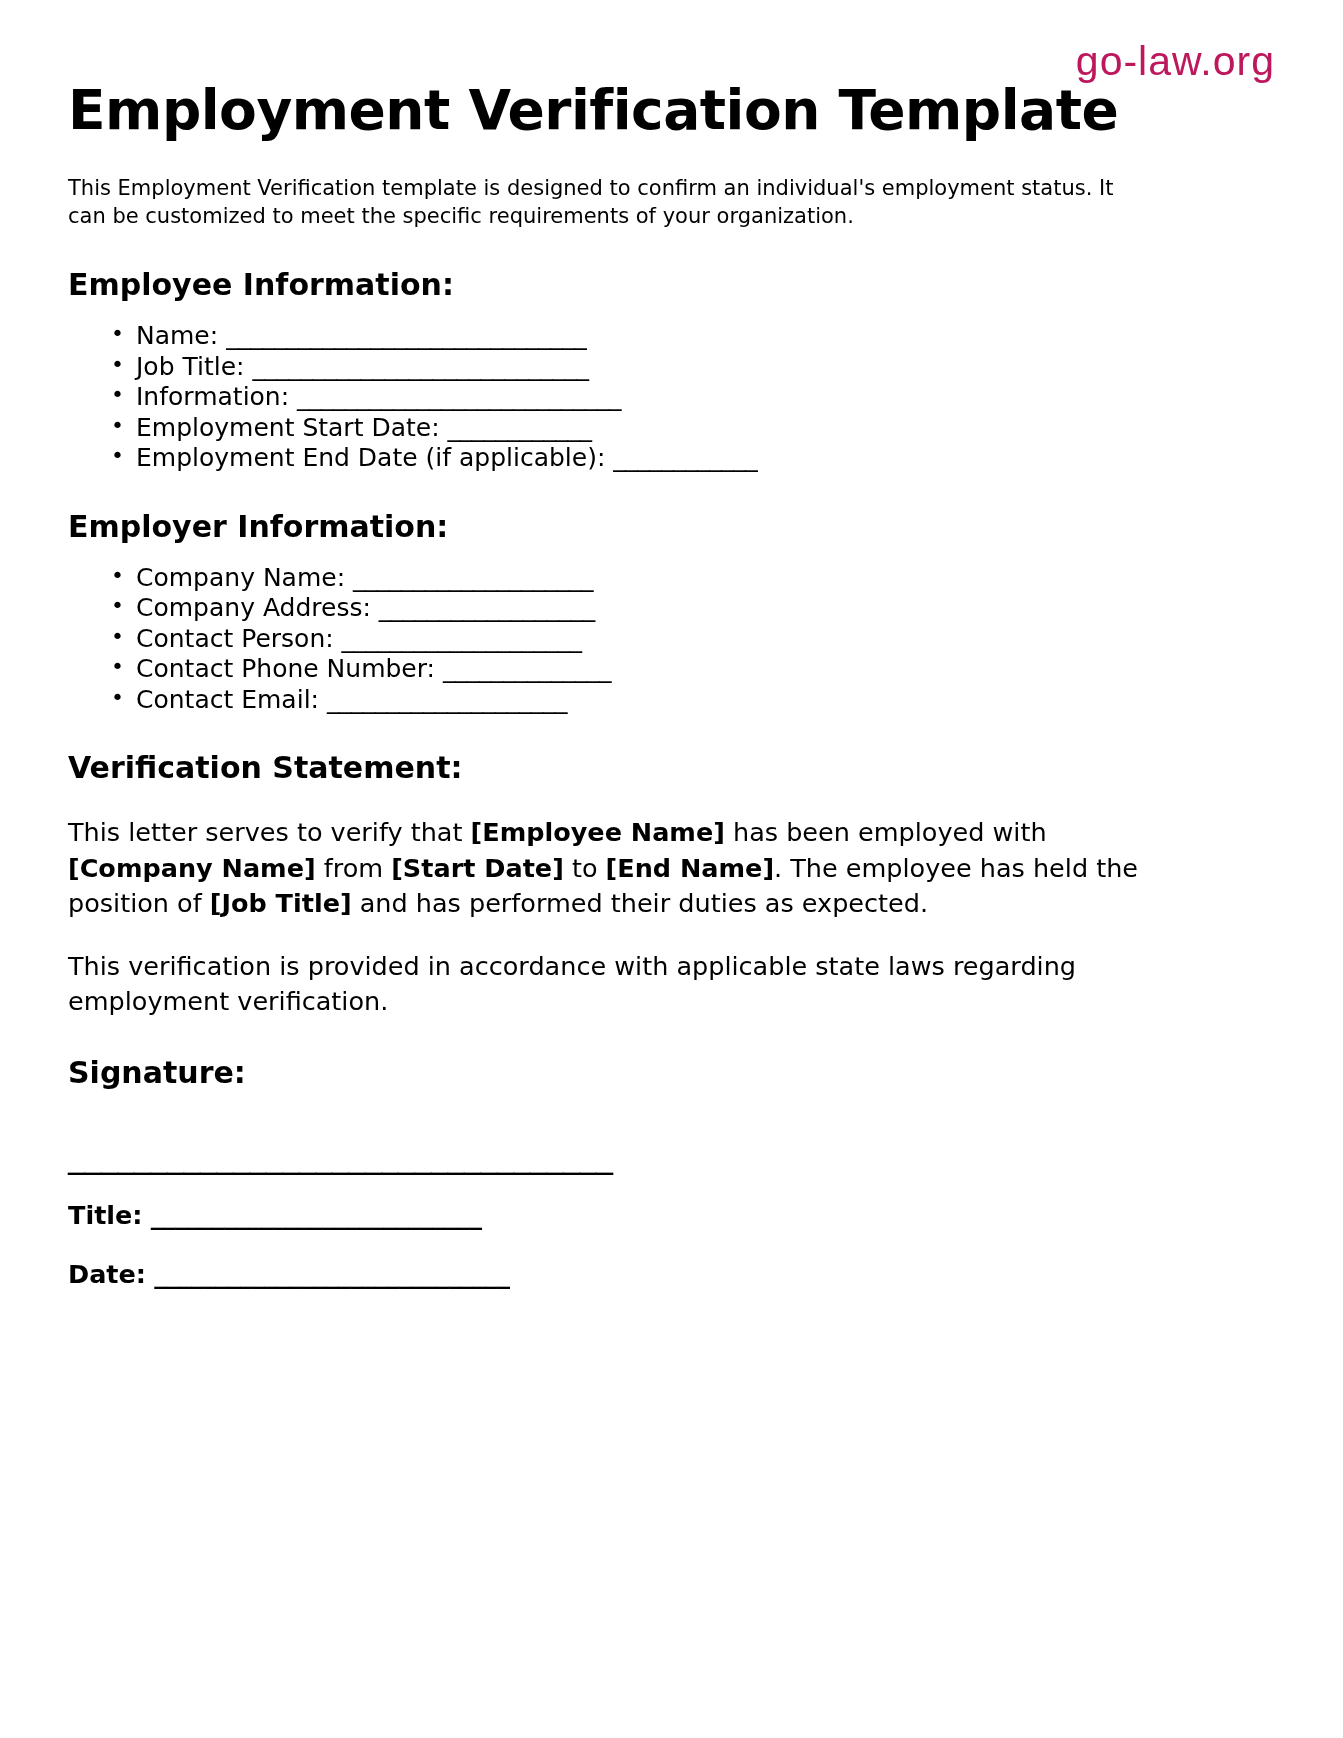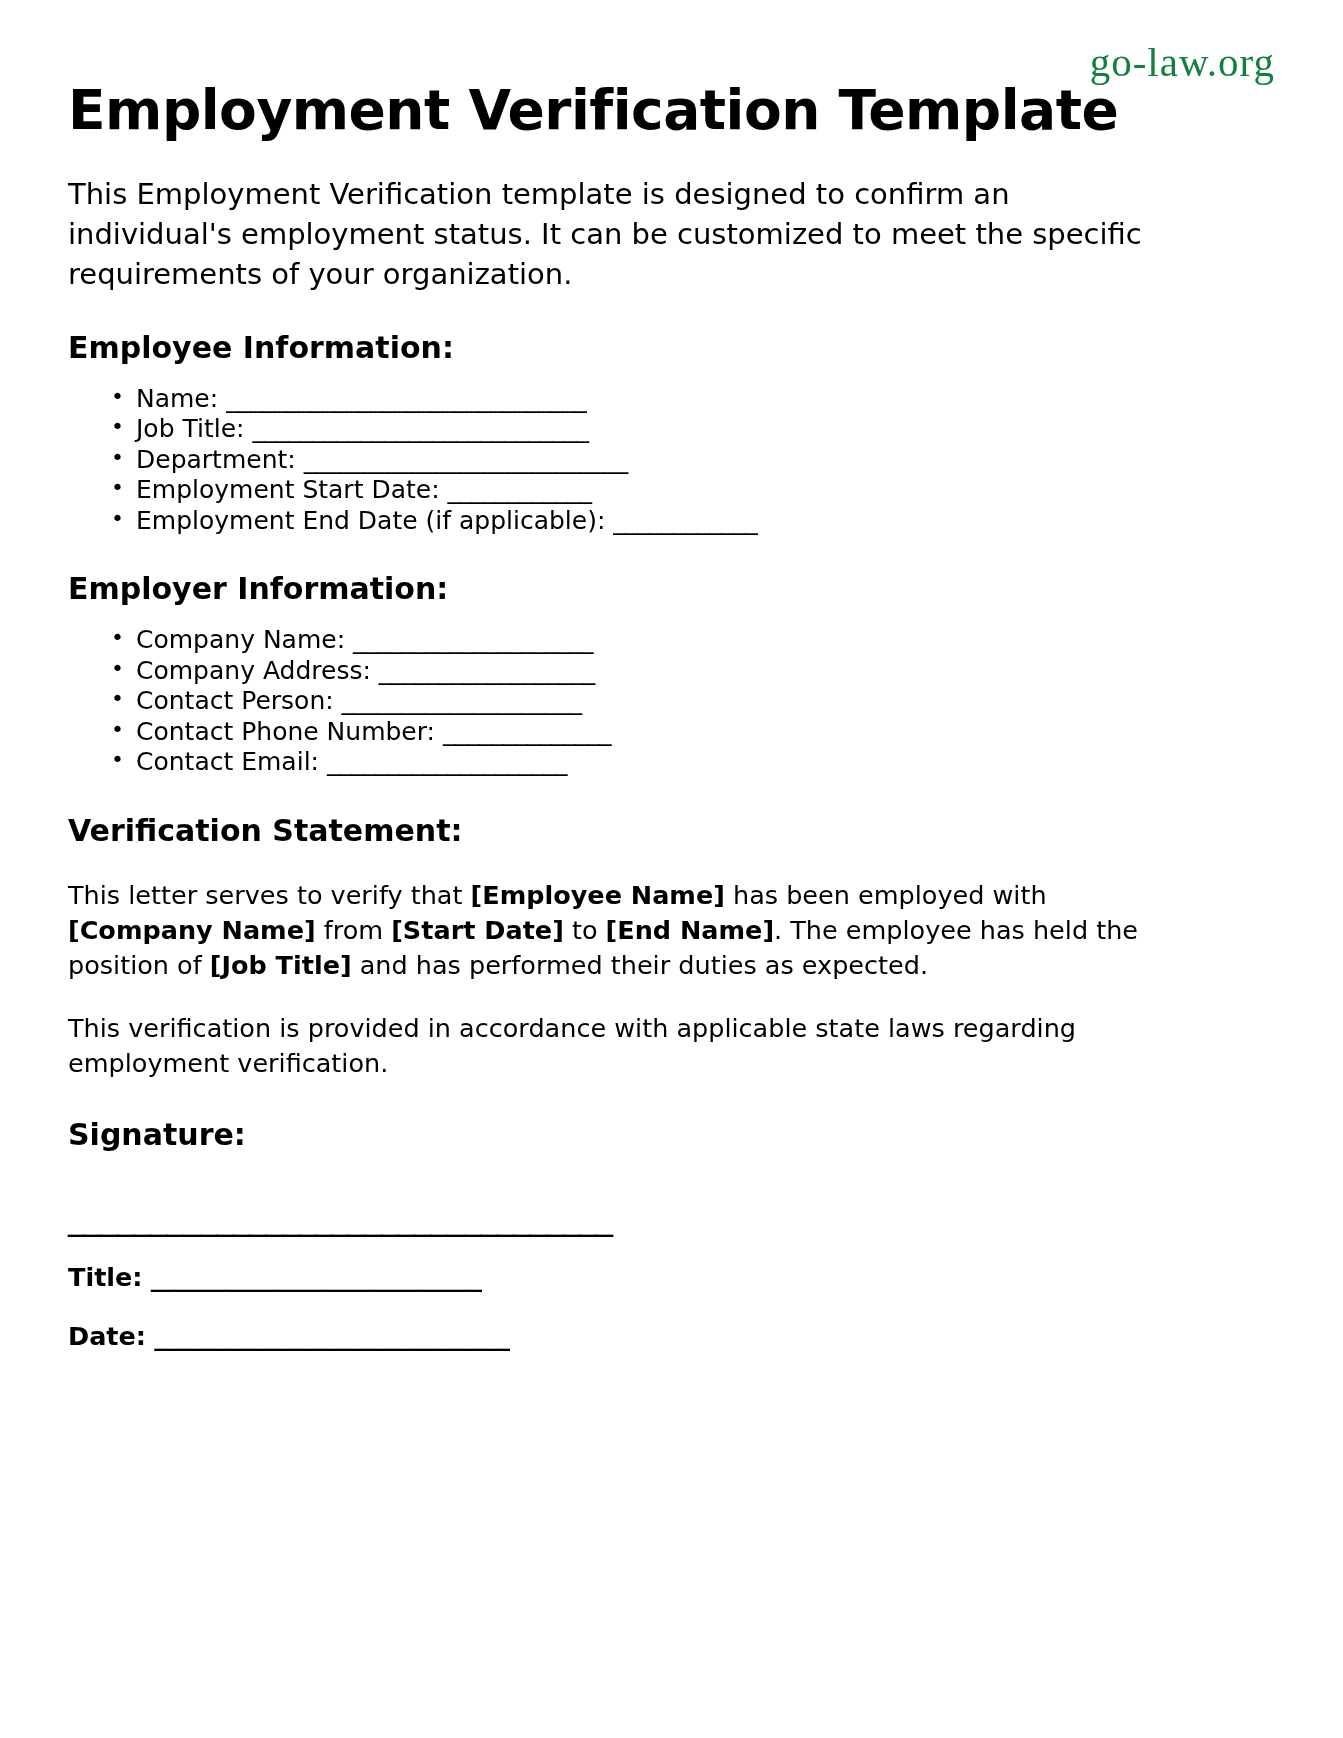--- a/index.html
+++ b/index.html
@@ -20,44 +20,44 @@
     width: 1343px;
     height: 1738px;
     background: #ffffff;
     box-sizing: border-box;
     padding: 0;
   }
   .watermark {
     position: absolute;
     top: 38px;
     right: 68px;
-    font-family: Liberation Serif, serif;
+    font-family: Liberation Sans, sans-serif;
     font-size: 41px;
     letter-spacing: 1px;
-    color: #15803d;
+    color: #be185d;
     white-space: nowrap;
     user-select: none;
   }
   .content {
     position: absolute;
     left: 68px;
     top: 0;
     width: 1110px;
   }
   h1.doc-title {
     font-size: 55px;
     font-weight: bold;
     line-height: 1.1;
     margin: 0;
     padding-top: 80px;
     letter-spacing: -0.5px;
     font-family: "DejaVu Sans", sans-serif;
   }
   p.intro {
-    font-size: 29px;
+    font-size: 21px;
     line-height: 1.38;
     margin: 33px 0 0 0;
     max-width: 1080px;
   }
   h2.section-heading {
     font-size: 30px;
     font-weight: bold;
     margin: 34px 0 0 0;
     line-height: 1.3;
   }
@@ -121,21 +121,21 @@
   <div class="content">
 
     <h1 class="doc-title">Employment Verification Template</h1>
 
     <p class="intro">This Employment Verification template is designed to confirm an individual's employment status. It can be customized to meet the specific requirements of your organization.</p>
 
     <h2 class="section-heading">Employee Information:</h2>
     <ul class="field-list">
       <li><span>Name:</span> <span class="blank">______________________________</span></li>
       <li><span>Job Title:</span> <span class="blank">____________________________</span></li>
-      <li><span>Department:</span> <span class="blank">___________________________</span></li>
+      <li><span>Information:</span> <span class="blank">___________________________</span></li>
       <li><span>Employment Start Date:</span> <span class="blank">____________</span></li>
       <li><span>Employment End Date (if applicable):</span> <span class="blank">____________</span></li>
     </ul>
 
     <h2 class="section-heading">Employer Information:</h2>
     <ul class="field-list">
       <li><span>Company Name:</span> <span class="blank">____________________</span></li>
       <li><span>Company Address:</span> <span class="blank">__________________</span></li>
       <li><span>Contact Person:</span> <span class="blank">____________________</span></li>
       <li><span>Contact Phone Number:</span> <span class="blank">______________</span></li>

